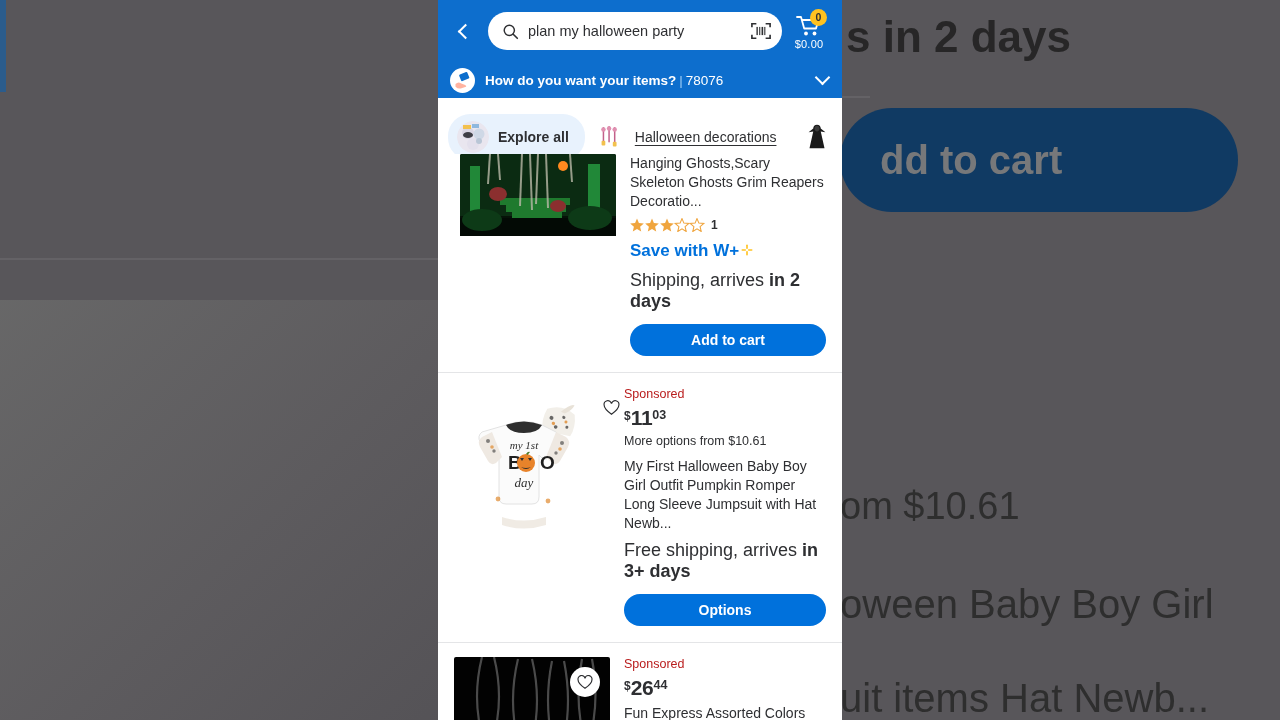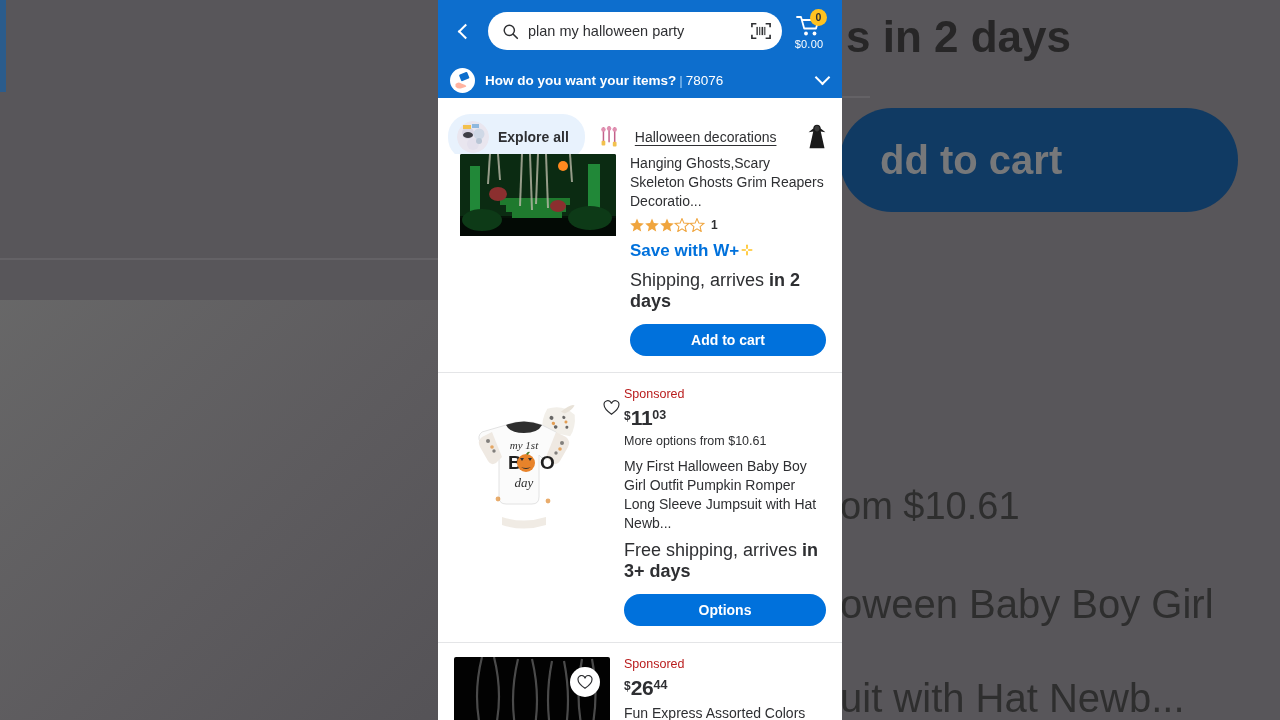--- a/index.html
+++ b/index.html
@@ -251,21 +251,21 @@
     <div class="bg-stripe-blue" style="left:0;top:0;width:6px;height:92px;"></div>
     <div class="bg-img" style="left:0;top:300px;width:440px;height:420px;"></div>
     <div class="bg-hr" style="left:0;top:258px;width:440px;"></div>
 
     <div class="bg-text" style="left:846px;top:12px;font-size:44px;">s in 2 days</div>
     <div class="bg-pill" style="left:840px;top:108px;width:398px;height:104px;font-size:40px;">dd to cart</div>
     <div class="bg-hr" style="left:840px;top:96px;width:30px;"></div>
 
     <div class="bg-text light" style="left:840px;top:485px;font-size:38px;">om $10.61</div>
     <div class="bg-text light" style="left:840px;top:548px;font-size:40px;margin-top:34px;">oween Baby Boy Girl</div>
-    <div class="bg-text light" style="left:840px;top:676px;font-size:40px;">uit with Hat Newb...</div>
+    <div class="bg-text light" style="left:840px;top:676px;font-size:40px;">uit items Hat Newb...</div>
   </div>
 
   <div class="phone">
 
     <div class="header">
       <div class="header-row">
 
         <div class="back-btn">
           <span class="chev-left"></span>
         </div>

